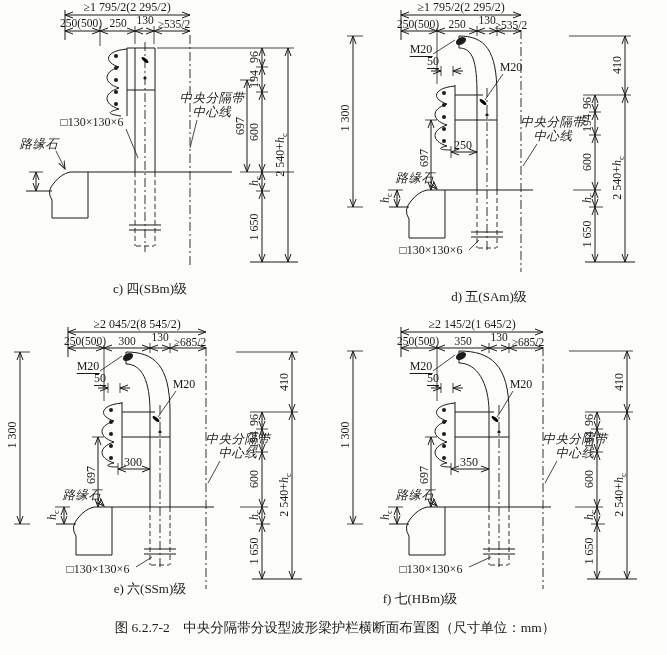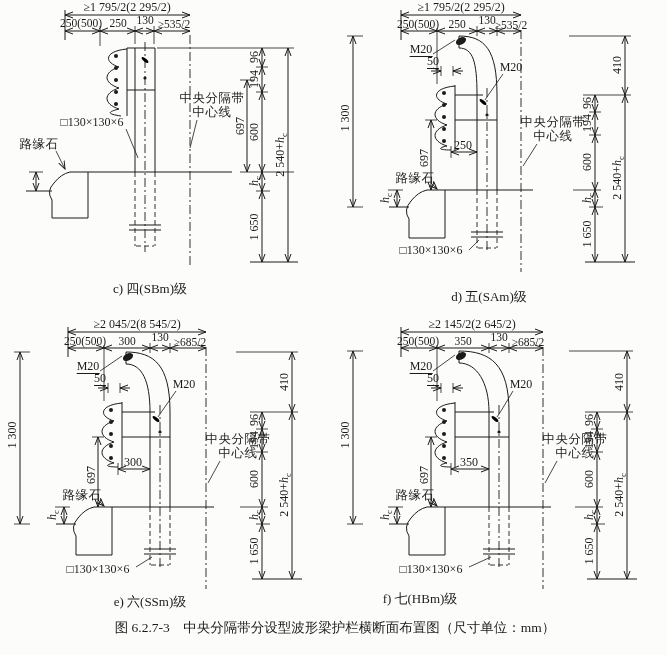--- a/index.html
+++ b/index.html
@@ -8,21 +8,21 @@
   .diag{position:absolute;}
   svg.art{position:absolute;left:0;top:0;}
   svg.art line, svg.art path{stroke:#1b1b1b;stroke-width:1;fill:none;}
   svg.art .thin{stroke-width:0.8;}
   svg.art .cl{stroke-dasharray:9 3 2 3;stroke-width:0.9;}
   svg.art .hid{stroke-dasharray:5 3;stroke-width:0.9;}
   svg.art .fil{fill:#1b1b1b;stroke:none;}
   .ht,.vt{position:absolute;font-size:12px;white-space:nowrap;line-height:1;color:#1b1b1b;}
   .ht{transform:translate(-50%,-50%);}
   .vt{transform:translate(-50%,-50%) rotate(-90deg);}
-  .cn{font-size:12.5px;letter-spacing:0.5px;}
+  .cn{font-size:12.5px;letter-spacing:0.5px;font-style:italic;}
   .cap{font-size:13px;}
   .ul{border-bottom:1px solid #1b1b1b;padding-bottom:1px;}
   sub{font-size:8.5px;line-height:0;}
   i{font-family:"Liberation Serif","DejaVu Serif",serif;}
   .red{position:absolute;transform:translate(-50%,-50%);font-size:19px;font-weight:bold;color:#ee3726;white-space:nowrap;letter-spacing:1px;}
   .figcap{position:absolute;transform:translate(-50%,-50%);font-size:13.5px;white-space:nowrap;}
   .note{position:absolute;transform:translate(-50%,-50%);font-size:13px;white-space:nowrap;}
 </style>
 </head>
 <body>
@@ -392,21 +392,21 @@
       <line x1="258" y1="207" x2="272" y2="207" class="thin"></line>
       <line x1="254" y1="262" x2="304" y2="262"></line>
       <line x1="264" y1="95" x2="264" y2="112" marker-start="url(#ar)" marker-end="url(#ar)"></line>
       <line x1="264" y1="112" x2="264" y2="135" marker-start="url(#ar)" marker-end="url(#ar)"></line>
       <line x1="264" y1="135" x2="264" y2="190" marker-start="url(#ar)" marker-end="url(#ar)"></line>
       <line x1="264" y1="190" x2="264" y2="207" marker-start="url(#ar)" marker-end="url(#ar)"></line>
       <line x1="264" y1="207" x2="264" y2="262" marker-start="url(#ar)" marker-end="url(#ar)"></line>
       <line x1="294" y1="34" x2="294" y2="95" marker-start="url(#ar)" marker-end="url(#ar)"></line>
       <line x1="294" y1="95" x2="294" y2="262" marker-start="url(#ar)" marker-end="url(#ar)"></line>
     </svg>
-    <span class="ht" style="left:139px;top:7px;">≥2 145/2(2 645/2)</span>
+    <span class="ht" style="left:139px;top:7px;">≥2 145/2(1 645/2)</span>
     <span class="ht" style="left:85px;top:25px;font-size:11.5px;">250(500)</span>
     <span class="ht" style="left:130px;top:25px;font-size:11.5px;">350</span>
     <span class="ht" style="left:166px;top:21px;font-size:11.5px;">130</span>
     <span class="ht" style="left:195px;top:26px;font-size:11.5px;">≥685/2</span>
     <span class="ht ul" style="left:88px;top:50px;">M20</span>
     <span class="ht ul" style="left:100px;top:62px;">50</span>
     <span class="ht" style="left:188px;top:67px;">M20</span>
     <span class="vt" style="left:12px;top:118px;">1 300</span>
     <span class="vt" style="left:91px;top:158px;">697</span>
     <span class="ht" style="left:136px;top:145px;">350</span>
@@ -420,21 +420,21 @@
     <span class="vt" style="left:256px;top:123px;">194</span>
     <span class="vt" style="left:256px;top:162px;">600</span>
     <span class="vt" style="left:256px;top:198px;"><i>h</i><sub>c</sub></span>
     <span class="vt" style="left:256px;top:234px;">1 650</span>
     <span class="vt" style="left:286px;top:178px;"><span>2 540+</span><i>h</i><sub>c</sub></span>
   </div>
 
   
   <span class="ht cap" style="left:150px;top:288px;">c) 四(SBm)级</span>
   <span class="ht cap" style="left:489px;top:296px;">d) 五(SAm)级</span>
-  <span class="ht cap" style="left:150px;top:601px;">e) 六(SSm)级</span>
+  <span class="ht cap" style="left:150px;top:588px;">e) 六(SSm)级</span>
   <span class="ht cap" style="left:420px;top:598px;">f) 七(HBm)级</span>
 
   
 
   
-  <span class="figcap" style="left:335px;top:628px;">图 6.2.7-3　中央分隔带分设型波形梁护栏横断面布置图（尺寸单位：mm）</span>
+  <span class="figcap" style="left:335px;top:628px;">图 6.2.7-2　中央分隔带分设型波形梁护栏横断面布置图（尺寸单位：mm）</span>
 
 </div>
 
 </body></html>

